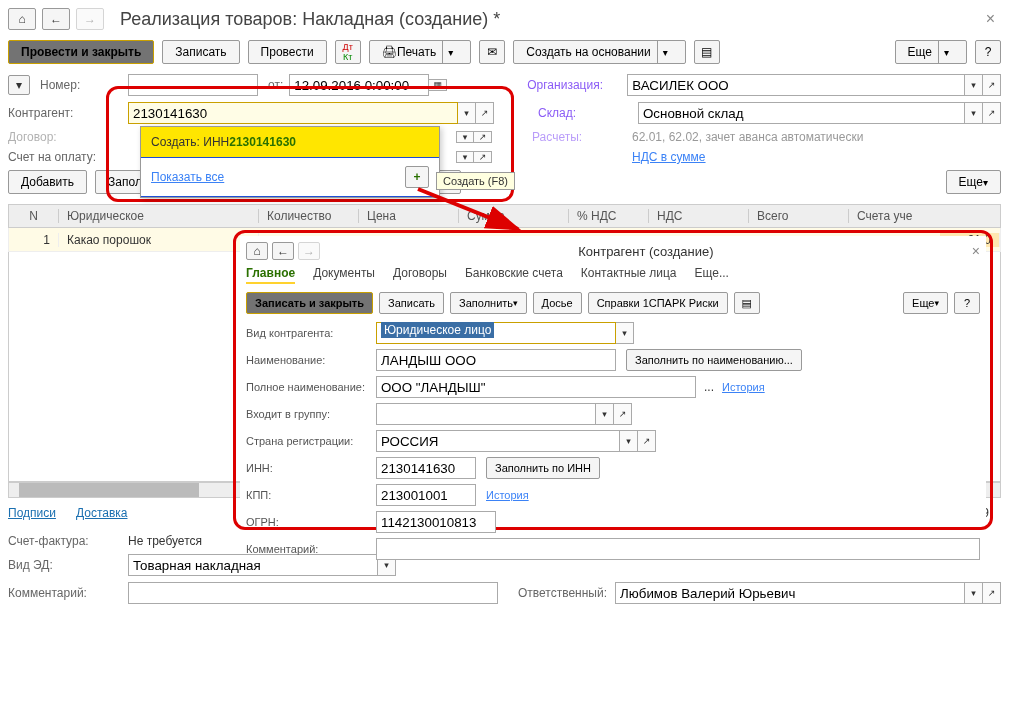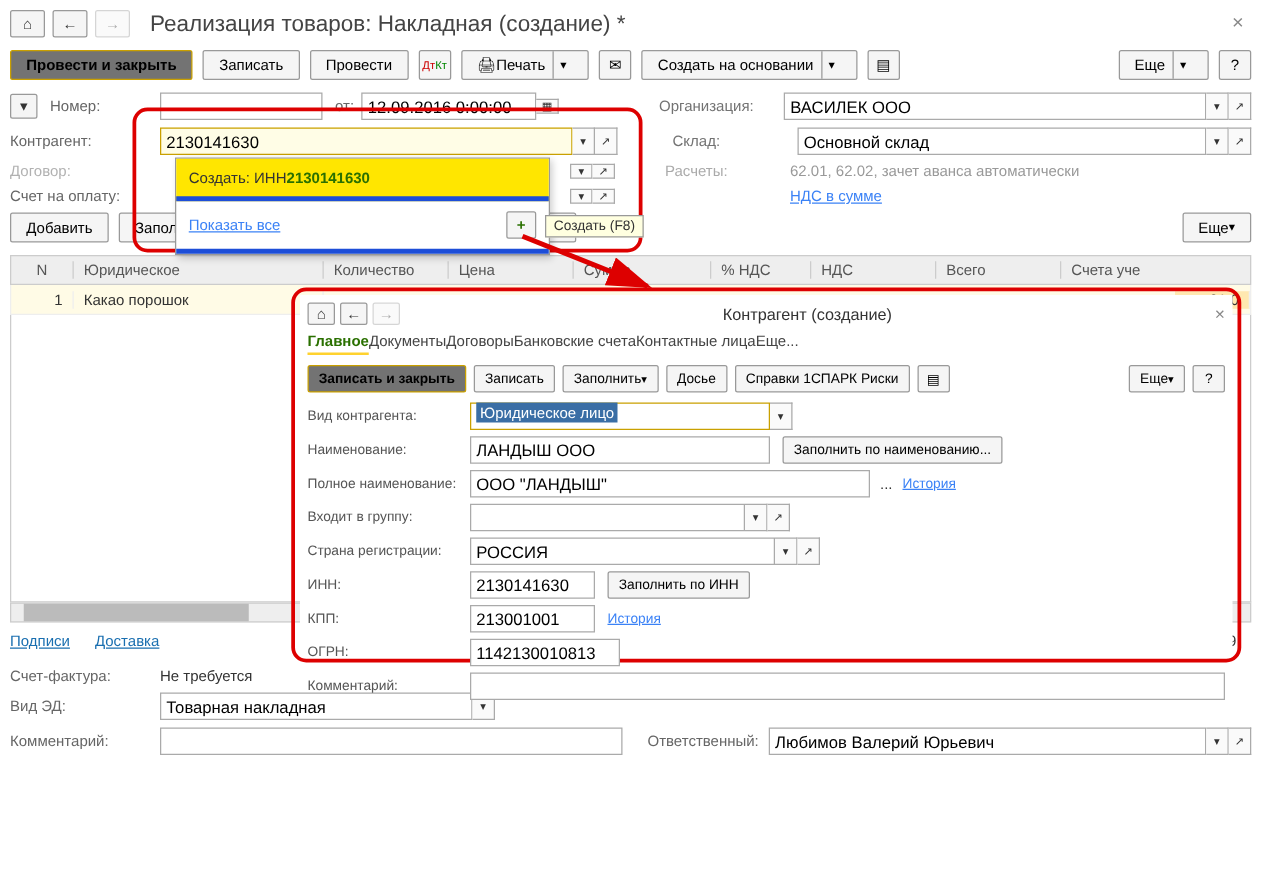--- a/index.html
+++ b/index.html
@@ -5,41 +5,41 @@
 * { box-sizing: border-box; font-family: Arial, sans-serif; }
 body { margin: 0; padding: 8px; font-size: 12px; color: #333; background: #fff; width: 1009px; }
 .topbar { display: flex; align-items: center; gap: 6px; margin-bottom: 10px; }
 .icon-btn { width: 28px; height: 22px; border: 1px solid #999; background: #f5f5f5; display: inline-flex; align-items: center; justify-content: center; border-radius: 2px; cursor: pointer; }
 .title { font-size: 18px; color: #444; margin-left: 10px; }
 .close-x { margin-left: auto; font-size: 16px; color: #888; cursor: pointer; padding: 0 6px; }
 .toolbar { display: flex; align-items: center; gap: 8px; margin-bottom: 10px; flex-wrap: wrap; }
 .btn { height: 24px; padding: 0 12px; border: 1px solid #999; background: #f5f5f5; border-radius: 2px; font-size: 12px; cursor: pointer; display: inline-flex; align-items: center; }
 .btn.yellow { background: #737373; border-color: #c9a000; font-weight: bold; }
 .btn.small { height: 22px; padding: 0 8px; font-size: 11px; }
-.btn.icon { width: 26px; padding: 0; justify-content: center; }
+.btn.icon { width: 26px; padding: 0; justify-content: center; flex-direction: column; }
 .dropdown-arrow { width: 16px; border-left: 1px solid #999; height: 100%; display: inline-flex; align-items: center; justify-content: center; margin-left: 6px; font-size: 10px; }
 .form-row { display: flex; align-items: center; margin-bottom: 6px; }
 .label { width: 120px; color: #666; }
-.label2 { width: 100px; color: #737373; margin-left: 20px; }
+.label2 { width: 100px; color: #8b5cf6; margin-left: 20px; }
 .input { height: 22px; border: 1px solid #aaa; padding: 0 4px; background: #fff; }
 .input-group { display: flex; }
 .tiny-dd { width: 18px; border: 1px solid #aaa; border-left: none; display: flex; align-items: center; justify-content: center; font-size: 9px; cursor: pointer; background: #fafafa; }
 .link { color: #3b82f6; text-decoration: underline; cursor: pointer; }
 .red-box { position: absolute; border: 3px solid #d00; border-radius: 12px; z-index: 5; pointer-events: none; }
 .popup { position: absolute; background: #fff; border: 1px solid #999; box-shadow: 2px 2px 6px rgba(0,0,0,0.2); z-index: 10; }
-.popup-row { padding: 8px 10px; border-bottom: 4px solid #1d4ed8; display: flex; align-items: center; }
+.popup-row { padding: 8px 10px; border-bottom: 1px solid #1d4ed8; display: flex; align-items: center; }
 .popup-row.hl { background: #ffe600; }
 .table-head { display: flex; background: #eee; border: 1px solid #ccc; height: 24px; align-items: center; }
 .th { padding: 0 8px; border-right: 1px solid #ccc; font-size: 12px; color: #555; }
 .table-row { display: flex; background: #fffbe6; height: 24px; align-items: center; border: 1px solid #eee; border-top: none; }
 .td { padding: 0 8px; border-right: 1px solid #eee; font-size: 12px; }
 .scrollbar { height: 16px; background: #eee; border: 1px solid #ccc; position: relative; }
 .scrollbar .thumb { position: absolute; height: 100%; background: #bbb; }
 .modal { position: absolute; background: #fff; z-index: 20; padding: 6px; }
-.modal-tabs { display: flex; margin: 6px 0 8px; font-size: 12px; }
+.modal-tabs { display: flex; gap: 18px; margin: 6px 0 8px; font-size: 12px; }
 .modal-tabs .tab { cursor: pointer; color: #444; }
 .modal-tabs .tab.active { color: #2a7000; border-bottom: 2px solid #ffd22e; padding-bottom: 2px; font-weight: bold; }
 .modal-row { display: flex; align-items: center; margin-bottom: 5px; }
 .modal-row .ml { width: 130px; color: #555; font-size: 11px; }
 .sel { background: #3a6ea5; color: #fff; padding: 1px 3px; }
 .tooltip { position: absolute; background: #ffffe0; border: 1px solid #999; padding: 2px 6px; font-size: 11px; z-index: 30; }
 .footer-link { color: #1a6fb0; text-decoration: underline; margin-right: 20px; cursor: pointer; }
 .overlay-num { position: absolute; right: 12px; font-size: 12px; color: #333; z-index: 2; }
 </style>
 </head>

